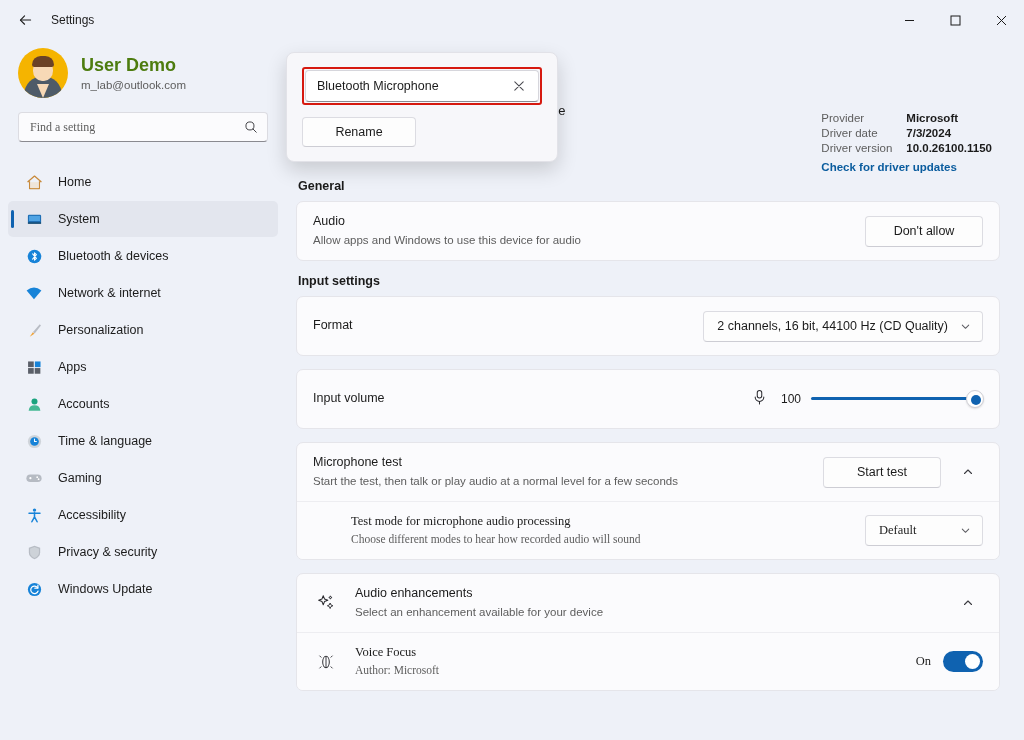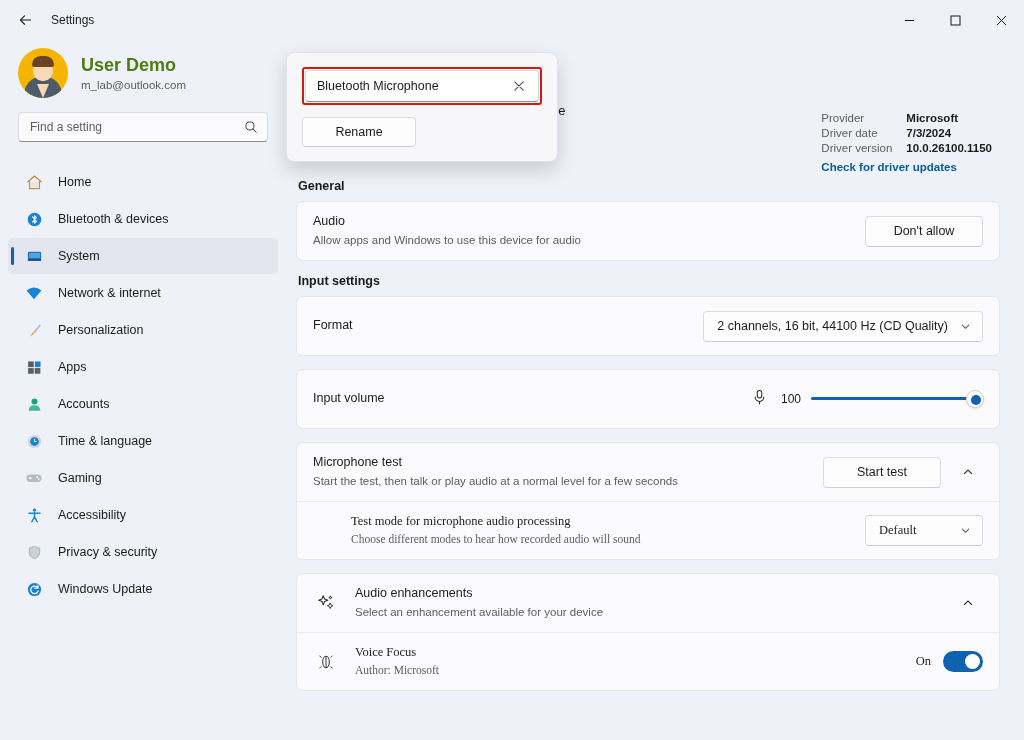--- a/index.html
+++ b/index.html
@@ -115,21 +115,21 @@
     background: #fbfbfd;
     border: 1px solid #dcdce2;
     border-bottom: 1px solid #8a8a90;
     border-radius: 4px;
     display: flex; align-items: center;
     padding: 0 9px 0 11px;
     cursor: text;
   }
   .searchbox input {
     border: 0; outline: 0; background: transparent;
-    font-family: Liberation Sans, sans-serif; font-size: 12px;
+    font-family: Liberation Serif, serif; font-size: 12px;
     color: #be185d; flex: 1 1 auto;
   }
   .searchbox input::placeholder { color: #5d5d5d; }
 
   .navlist { margin-top: 22px; padding: 0 10px 0 8px; }
   .navitem {
     height: 36px;
     display: flex; align-items: center;
     border-radius: 5px;
     padding-left: 16px;
@@ -472,39 +472,39 @@
         <div class="navitem">
           <span class="nav-icon">
             <svg width="17" height="17" viewBox="0 0 18 18">
               <path d="M9 2.2 L16 8.2 H14.2 V15.4 H3.8 V8.2 H2 Z" fill="none" stroke="#c88a3a" stroke-width="1.3" stroke-linejoin="round"></path>
               <path d="M4.6 8.6 V15 H13.4 V8.6" fill="#efe3d3" opacity=".85"></path>
             </svg>
           </span>
           <span class="nav-label">Home</span>
         </div>
 
-        <div class="navitem">
-          <span class="nav-icon">
-            <svg width="17" height="17" viewBox="0 0 18 18">
-              <circle cx="9" cy="9" r="7.2" fill="#1783d8"></circle>
-              <path d="M7 6.2 L11 11 L9 12.8 V5.2 L11 7 L7 11.8" fill="none" stroke="#fff" stroke-width="1.15" stroke-linejoin="round" stroke-linecap="round"></path>
-            </svg>
-          </span>
-          <span class="nav-label">Bluetooth &amp; devices</span>
-        </div>
-
         <div class="navitem selected">
           <span class="nav-icon">
             <svg width="17" height="17" viewBox="0 0 18 18">
               <rect x="2" y="4" width="14" height="9" rx="1.2" fill="#1f6fb5"></rect>
               <rect x="3.2" y="5.2" width="11.6" height="5.4" fill="#4fa3e3"></rect>
               <rect x="2" y="12" width="14" height="1.6" fill="#14496f"></rect>
             </svg>
           </span>
           <span class="nav-label">System</span>
+        </div>
+
+        <div class="navitem">
+          <span class="nav-icon">
+            <svg width="17" height="17" viewBox="0 0 18 18">
+              <circle cx="9" cy="9" r="7.2" fill="#1783d8"></circle>
+              <path d="M7 6.2 L11 11 L9 12.8 V5.2 L11 7 L7 11.8" fill="none" stroke="#fff" stroke-width="1.15" stroke-linejoin="round" stroke-linecap="round"></path>
+            </svg>
+          </span>
+          <span class="nav-label">Bluetooth &amp; devices</span>
         </div>
 
         <div class="navitem">
           <span class="nav-icon">
             <svg width="18" height="18" viewBox="0 0 18 18">
               <path d="M1.6 6.4 Q9 0.8 16.4 6.4 L9 15.2 Z" fill="#1783d8"></path>
             </svg>
           </span>
           <span class="nav-label">Network &amp; internet</span>
         </div>

